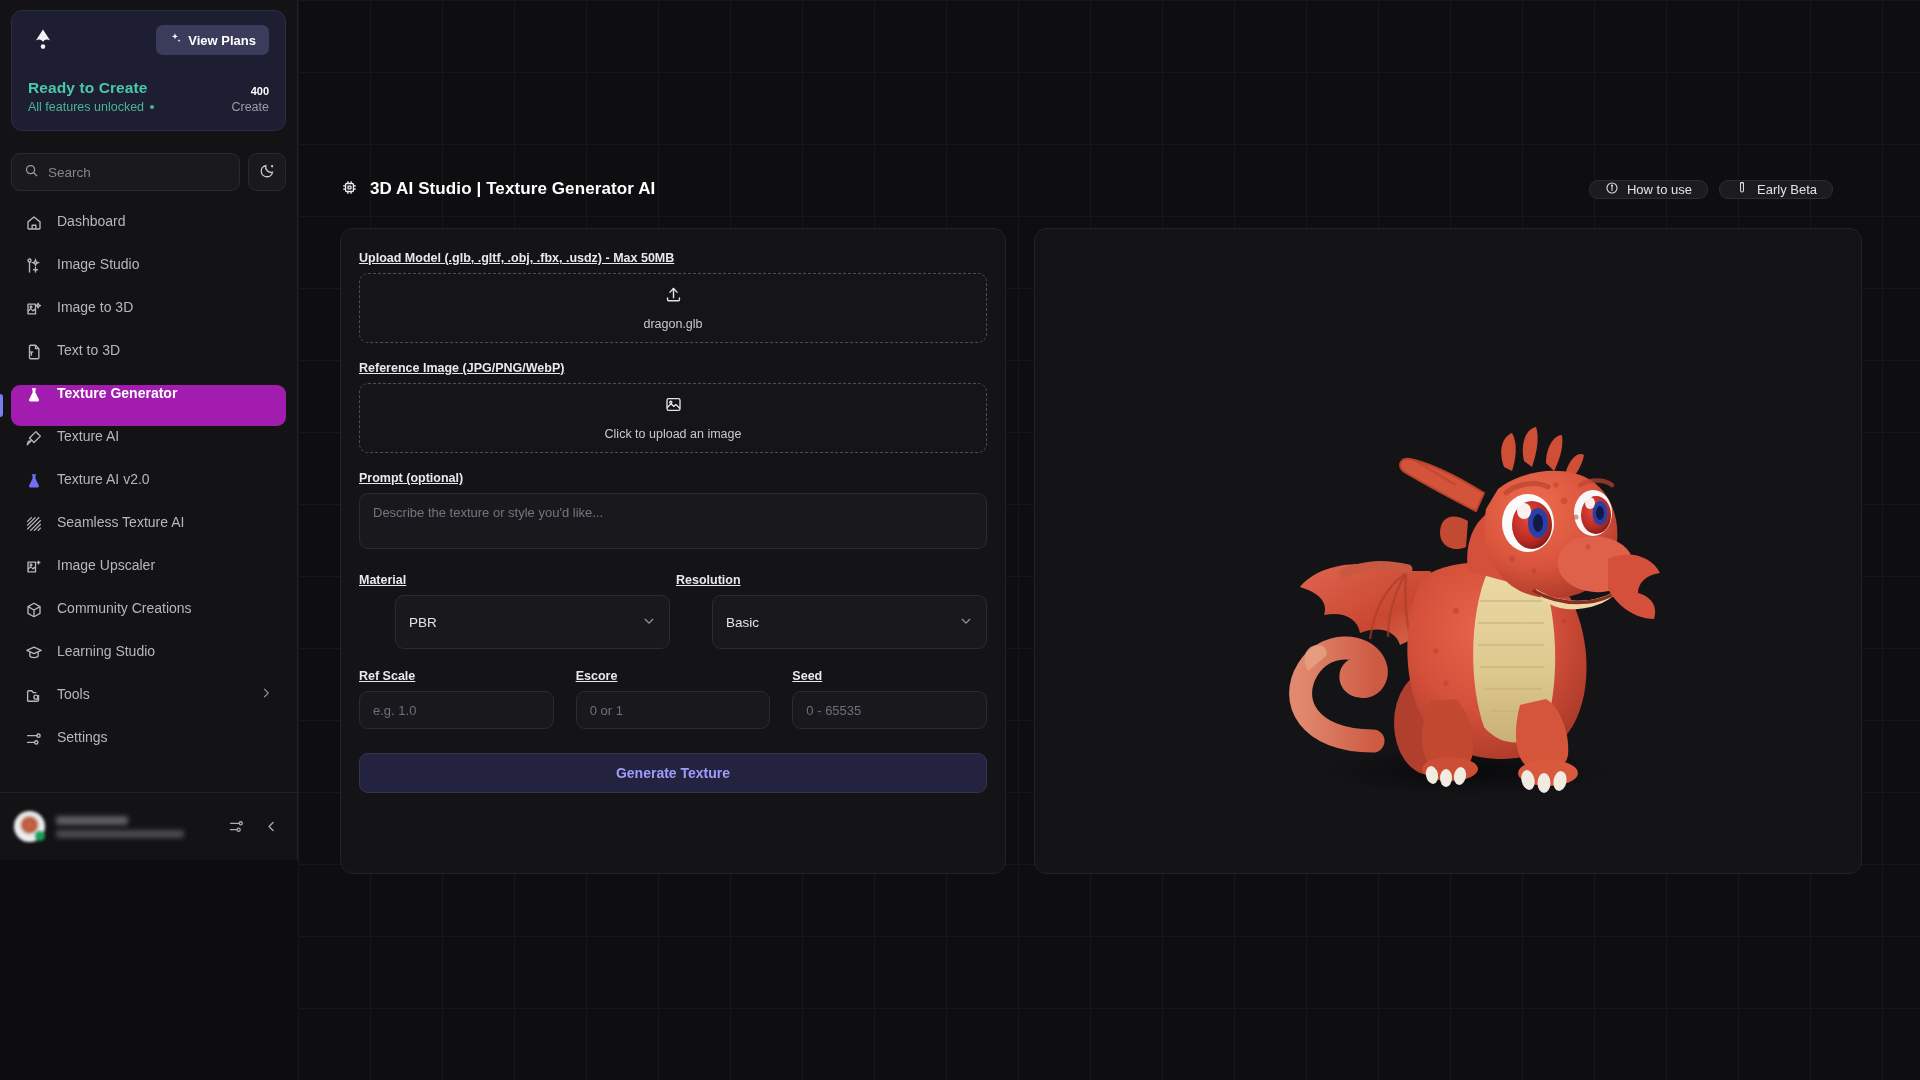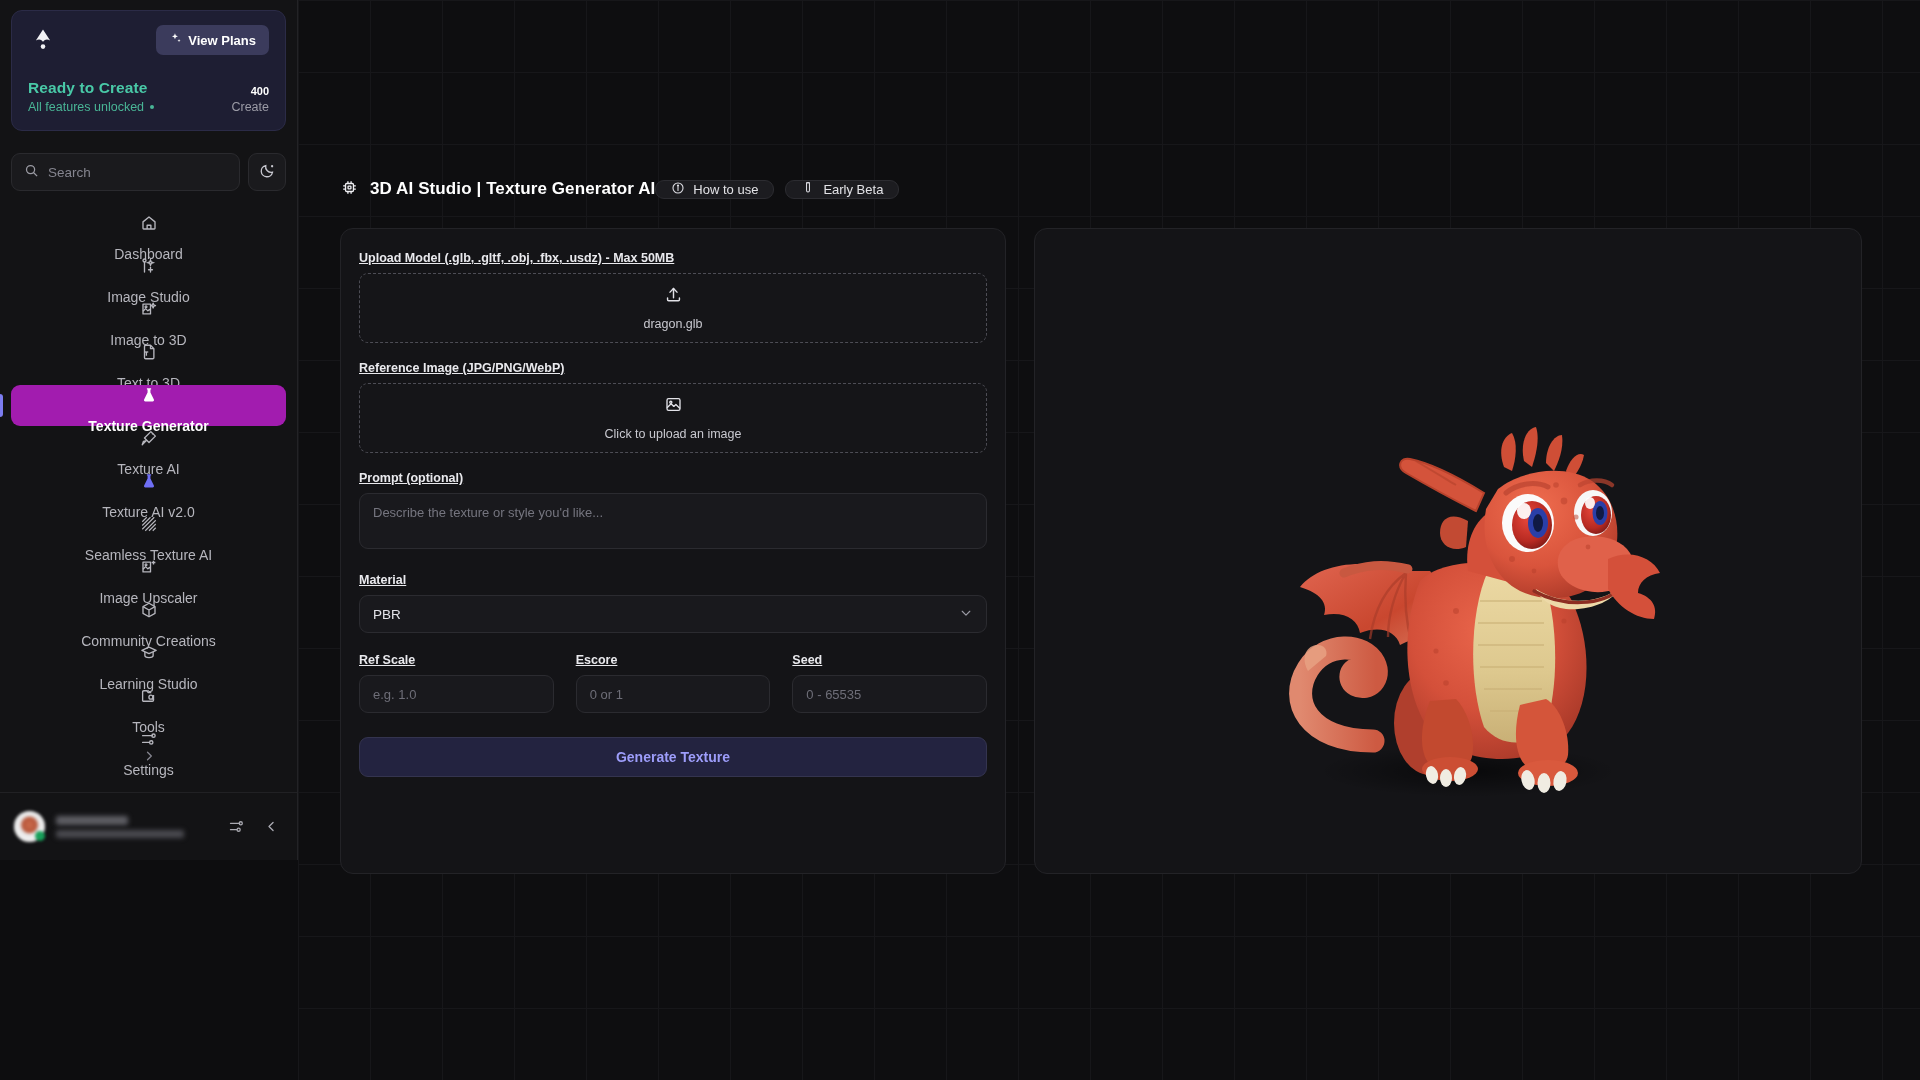--- a/index.html
+++ b/index.html
@@ -53,25 +53,24 @@
     color:#d8d8dc; font-size:13.5px; font-family:"Liberation Sans", sans-serif;
   }
   .search-box input::placeholder { color:#85858f; }
   .theme-btn {
     width:38px; height:38px; background:#1a1a1d; border:1px solid #2a2a2e;
     border-radius:9px; display:flex; align-items:center; justify-content:center; cursor:pointer;
   }
 
   .nav { margin-top:22px; padding:0 11px; display:flex; flex-direction:column; gap:2px; }
   .nav-item {
-    display:flex; align-items:center; gap:14px;
+    display:flex; align-items:flex-start; gap:14px;
     height:41px; padding:0 13px; border-radius:9px;
     color:#b6b6bd; font-size:14px; cursor:pointer; position:relative;
     text-decoration:none;
-    flex-direction:column;
   }
   .nav-item .nav-label { flex:1; }
   .nav-item.active { background:#a21caf; color:#fff; font-weight:bold; }
   .nav-item.active::before {
     content:""; position:absolute; left:-11px; top:9px;
     width:3px; height:23px; background:#7c7cf0; border-radius:0 3px 3px 0;
   }
   .nav-ic { width:19px; height:19px; flex:0 0 19px; display:flex; align-items:center; justify-content:center; }
 
   .side-footer {
@@ -96,22 +95,22 @@
   
   .main {
     flex:1; height:1080px; position:relative; overflow:hidden;
     background:
       linear-gradient(#17171a 1px, transparent 1px) 0 0/ 100% 72px,
       linear-gradient(90deg, #17171a 1px, transparent 1px) 0 0/ 72px 100%,
       #0e0e10;
   }
 
   .topbar {
-    height:62px; display:flex; align-items:center; justify-content:flex-start;
-    padding:0 63px 0 42px; margin-top:158px;
+    height:62px; display:flex; align-items:center; justify-content:space-between;
+    padding:0 87px 0 42px; margin-top:158px;
   }
   .title-wrap { display:flex; align-items:center; gap:11px; }
   .title-txt { font-size:17px; font-weight:bold; color:#fff; letter-spacing:.1px; }
   .top-actions { display:flex; gap:11px; }
   .pill {
     display:flex; align-items:center; gap:8px;
     background:#1c1c20; border:1px solid #2c2c31; border-radius:9px;
     height:19px; padding:0 15px; color:#e2e2e6; font-size:13px; font-weight:normal; cursor:pointer;
     font-family:"Liberation Sans", sans-serif;
   }
@@ -137,23 +136,23 @@
     width:100%; height:56px; resize:none;
     background:#19191d; border:1px solid #2b2b30; border-radius:9px;
     padding:11px 13px; color:#dcdce2; font-size:13px;
     font-family:"Liberation Sans", sans-serif; outline:none;
   }
   textarea.prompt::placeholder { color:#75757f; }
 
   .row2 { display:flex; gap:6px; margin-top:20px; }
   .col { flex:1; }
   .select-ctl {
-    height:38px; background:#19191d; border:1px solid #2b2b30; border-radius:9px;
+    height:54px; background:#19191d; border:1px solid #2b2b30; border-radius:9px;
     display:flex; align-items:center; justify-content:space-between;
-    padding:8px 13px; color:#e4e4ea; font-size:13.5px; cursor:pointer;
+    padding:8px 13px; color:#e4e4ea; font-size:13.5px; cursor:pointer;margin-left:36px;
   }
   .row3 { display:flex; gap:22px; margin-top:20px; }
   .inp {
     width:100%; height:38px; background:#19191d; border:1px solid #2b2b30; border-radius:9px;
     padding:0 13px; color:#dcdce2; font-size:13px; outline:none;
     font-family:"Liberation Sans", sans-serif;
   }
   .inp::placeholder { color:#6e6e78; }
 
   .gen-btn {
@@ -462,20 +461,31 @@
       <div class="gap"></div>
 
       <label class="field-label">Prompt (optional)</label>
       <textarea class="prompt" placeholder="Describe the texture or style you'd like..." style=""></textarea>
 
       <div class="row2">
         <div class="col">
           <label class="field-label">Material</label>
           <div class="select-ctl">
             <span>PBR</span>
+            <span>
+              <svg width="14" height="14" viewBox="0 0 24 24" fill="none" stroke="#9a9aa4" stroke-width="2" stroke-linecap="round" stroke-linejoin="round">
+                <path d="M5.5 9 12 15.5 18.5 9"></path>
+              </svg>
+            </span>
+          </div>
+        </div>
+        <div class="col">
+          <label class="field-label">Resolution</label>
+          <div class="select-ctl">
+            <span>Basic</span>
             <span>
               <svg width="14" height="14" viewBox="0 0 24 24" fill="none" stroke="#9a9aa4" stroke-width="2" stroke-linecap="round" stroke-linejoin="round">
                 <path d="M5.5 9 12 15.5 18.5 9"></path>
               </svg>
             </span>
           </div>
         </div>
       </div>
 
       <div class="row3">

